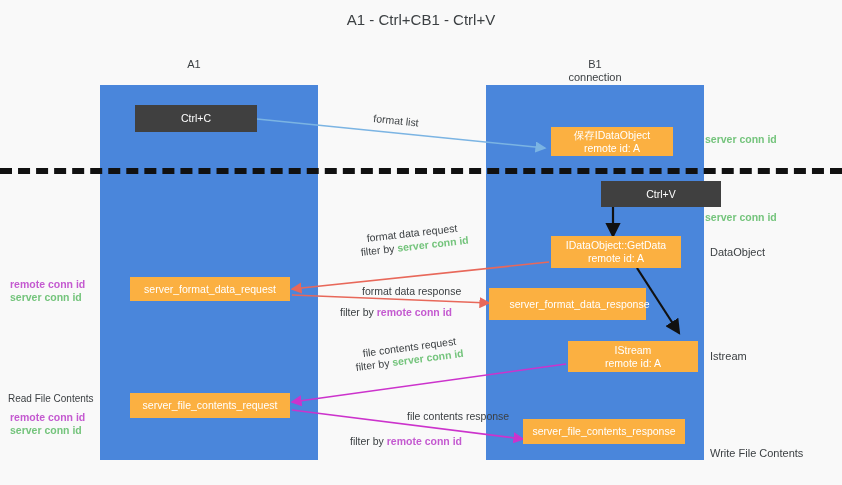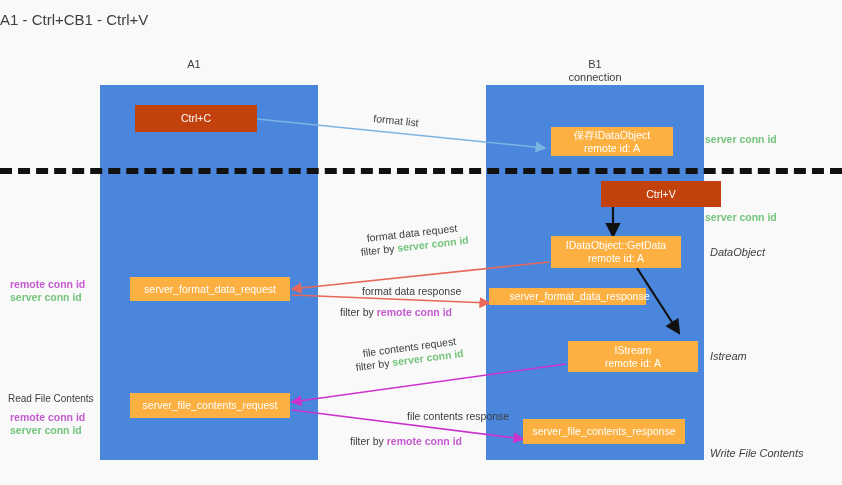--- a/index.html
+++ b/index.html
@@ -13,21 +13,21 @@
     height: 485px;
     background: #f9f9f9;
     font-family: "Liberation Sans", sans-serif;
     overflow: hidden;
   }
   .title {
     position: absolute;
     left: 0;
     top: 10px;
     width: 842px;
-    text-align: left;
+    text-align: center;
     font-size: 15px;
     color: #3c4043;
     line-height: 20px;
     white-space: pre;
   }
   .col-header {
     position: absolute;
     text-align: center;
     font-size: 11px;
     color: #3c4043;
@@ -58,30 +58,29 @@
     display: flex;
     flex-direction: column;
     align-items: center;
     justify-content: center;
     color: #ffffff;
     font-size: 10.5px;
     line-height: 13px;
     text-align: center;
     padding: 2px 4px;
   }
-  .box.green { background: #c2410c; }
+  .box.green { background: #404040; }
   .box.orange { background: #fbb041; }
   .box .ln { display: block; }
 
   .side-label {
     position: absolute;
     font-size: 11px;
     color: #3c4043;
     white-space: nowrap;
-    font-style: italic;
   }
   .conn-green {
     position: absolute;
     font-size: 10.5px;
     font-weight: bold;
     color: #74c47c;
     white-space: nowrap;
   }
   .left-tag {
     position: absolute;
@@ -195,21 +194,21 @@
 
   <div class="left-tag" style="left:10px; top:278px;">
     <span class="rm">remote conn id</span>
     <span class="sv">server conn id</span>
   </div>
 
   <div class="box orange" style="left:130px; top:277px; width:160px; height:24px;">
     <span class="ln">server_format_data_request</span>
   </div>
 
-  <div class="box orange" style="left:489px; top:288px; width:157px; height:17px;padding-left:28px;">
+  <div class="box orange" style="left:489px; top:288px; width:157px; height:32px;padding-left:28px;">
     <span class="ln">server_format_data_response</span>
   </div>
 
   <div class="box orange" style="left:568px; top:341px; width:130px; height:31px;">
     <span class="ln">IStream</span>
     <span class="ln">remote id: A</span>
   </div>
 
   <div class="side-label" style="left:710px; top:350px;">Istream</div>
 

